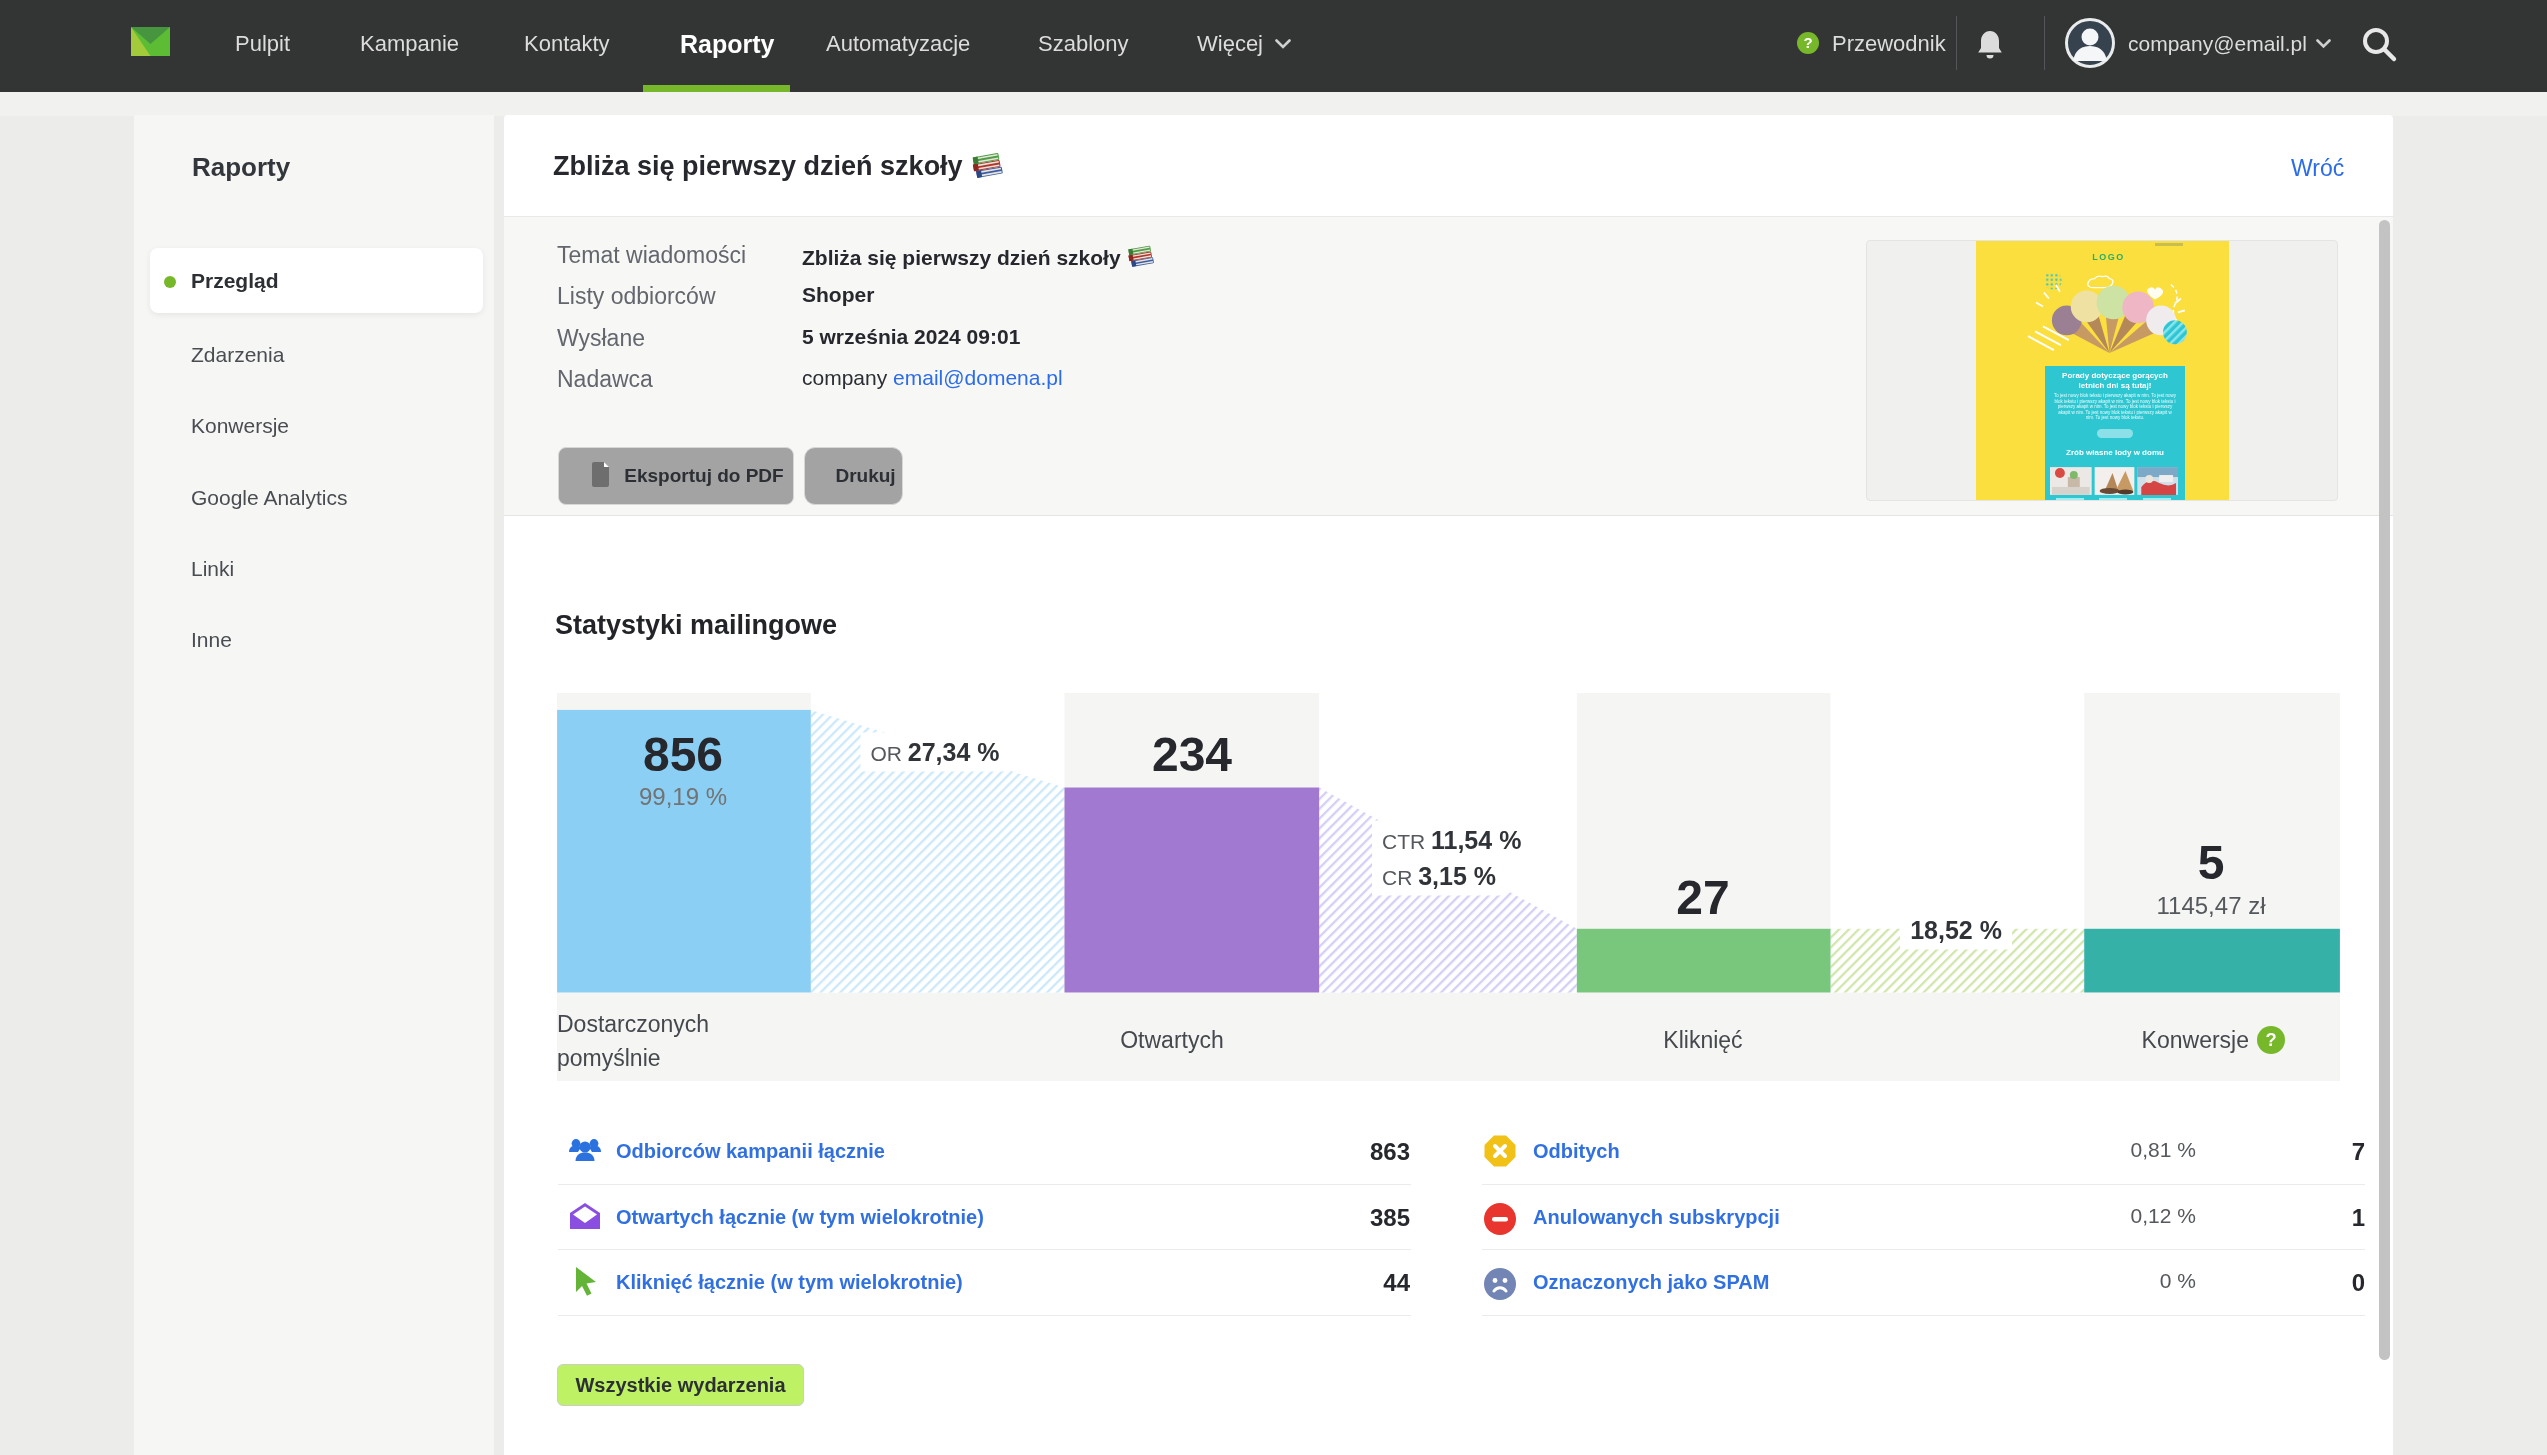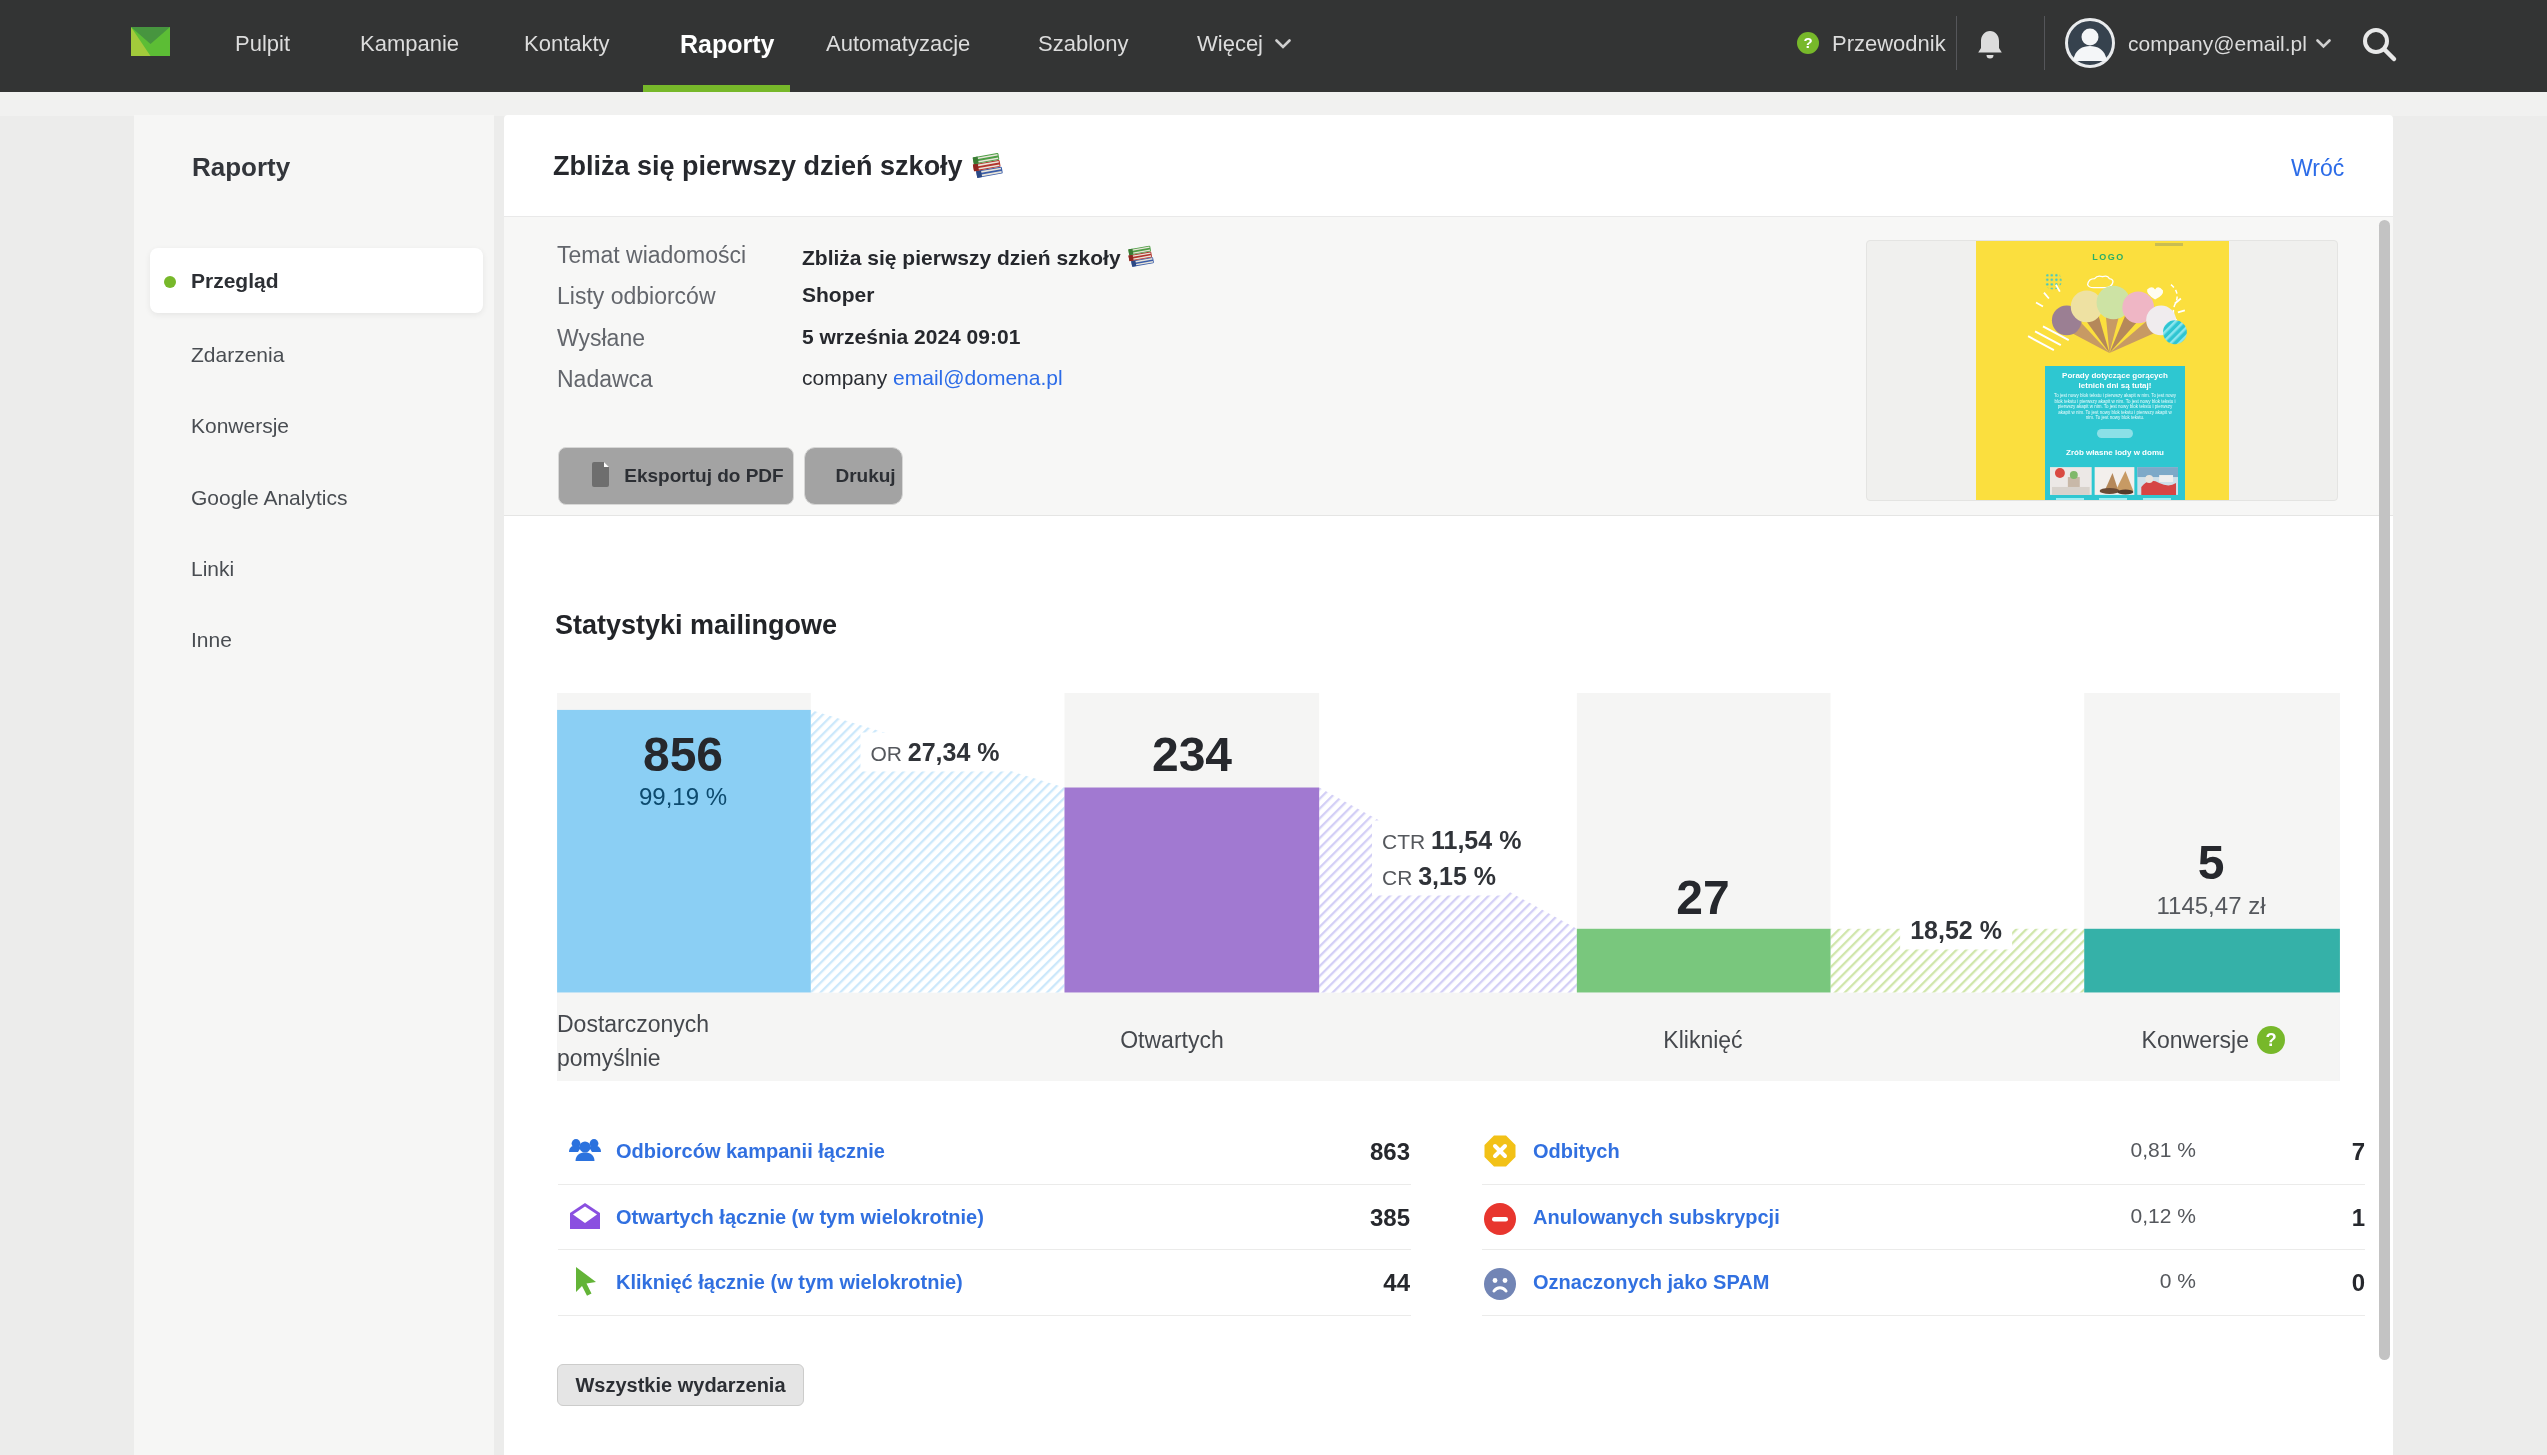--- a/index.html
+++ b/index.html
@@ -40,34 +40,34 @@
 .mailpic{position:absolute;left:109px;top:0;width:253px;height:261px;background:#fbdf3e;overflow:hidden;}
 
 
 .sbar{position:absolute;left:1875px;top:105px;width:11px;height:1140px;background:#c3c3c3;border-radius:6px;}
 
 
 .h2{position:absolute;left:51px;top:495px;font-size:27px;font-weight:bold;color:#222428;}
 
 
 .bignum{position:absolute;transform:translate(-50%,-50%);font-size:48px;font-weight:bold;color:#26282d;white-space:nowrap;}
-.subnum{position:absolute;transform:translate(-50%,-50%);font-size:24px;color:#0c4a6e;white-space:nowrap;}
+.subnum{position:absolute;transform:translate(-50%,-50%);font-size:24px;color:#737373;white-space:nowrap;}
 .chip{position:absolute;transform:translate(-50%,-50%);background:#ffffff;padding:5px 10px;white-space:nowrap;font-size:21px;color:#55585d;}
 .chip b{font-size:25px;color:#303338;}
 .striplabel{position:absolute;font-size:23px;color:#45484d;white-space:nowrap;}
 .c{transform:translate(-50%,-50%);}
 
 
 .rowline{position:absolute;height:1px;background:#ebebea;}
 .slink{position:absolute;font-size:20px;font-weight:bold;color:#3170e0;white-space:nowrap;}
 .sval{position:absolute;font-size:24px;font-weight:bold;color:#26282d;text-align:right;}
 .spct{position:absolute;font-size:21px;color:#55585d;text-align:right;}
 .sicon{position:absolute;width:34px;height:34px;}
 
-.btn2{position:absolute;left:53px;top:1249px;width:247px;height:42px;background:#e5e5e5;border:1px solid #cccccb;border-radius:6px;font-size:20px;font-weight:bold;color:#2c2f34;text-align:center;line-height:40px;white-space:nowrap;}
+.btn2{position:absolute;left:53px;top:1249px;width:247px;height:42px;background:#bef264;border:1px solid #cccccb;border-radius:6px;font-size:20px;font-weight:bold;color:#2c2f34;text-align:center;line-height:40px;white-space:nowrap;}
 </style>
 </head>
 <body>
 
 <div class="nav">
   <svg class="abs" style="left:131px;top:27px;" width="39" height="29" viewBox="0 0 39 29">
     <rect width="39" height="29" fill="#5cbd35"></rect>
     <polygon points="0,0 0,29 19.5,29" fill="#a2ca3b"></polygon>
     <polygon points="0,0 39,0 19.5,17" fill="#47953f"></polygon>
   </svg>

